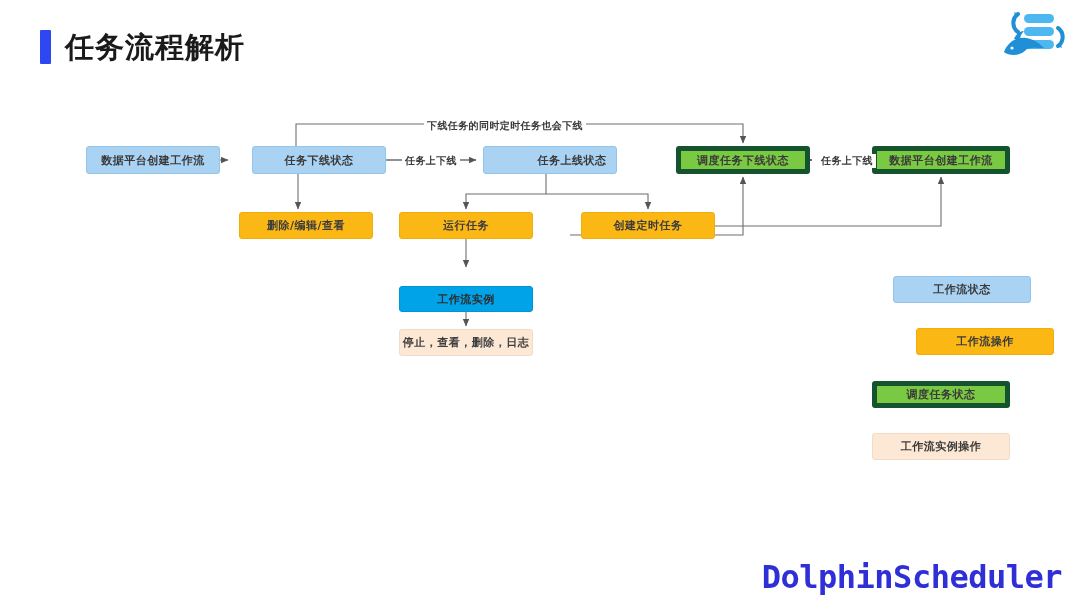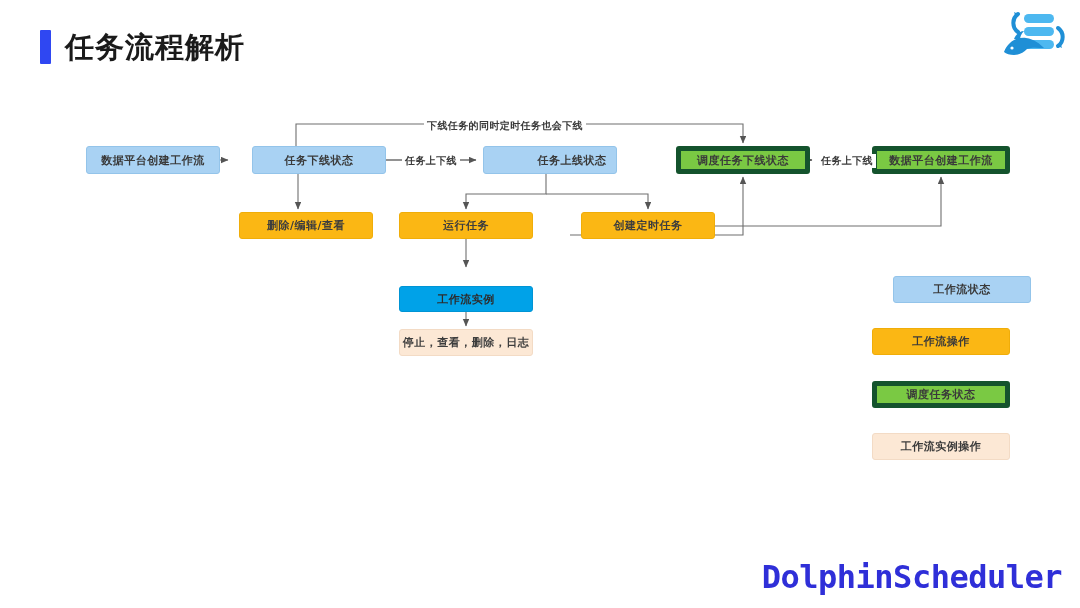--- a/index.html
+++ b/index.html
@@ -188,18 +188,18 @@
     <div class="node n-cream" style="left: 399px; top: 329px; width: 134px; height: 27px;">停止，查看，删除，日志</div>
   </div>
 <div id="edge-labels-layer">
     <div class="edge-label" style="left: 424px; top: 119px;">下线任务的同时定时任务也会下线</div>
     <div class="edge-label" style="left: 402px; top: 154px;">任务上下线</div>
     <div class="edge-label" style="left: 818px; top: 154px;">任务上下线</div>
   </div>
 
 <div id="legend-layer">
     <div class="legend-item n-blue" style="left: 872px; top: 276px; width: 138px; height: 27px; font-family: Liberation Mono, monospace;">工作流状态</div>
-    <div class="legend-item n-orange" style="left: 872px; top: 328px; width: 138px; height: 27px;">工作流操作</div>
+    <div class="legend-item n-orange" style="left: 916px; top: 328px; width: 138px; height: 27px;">工作流操作</div>
     <div class="legend-item n-green" style="left: 872px; top: 381px; width: 138px; height: 27px;">调度任务状态</div>
     <div class="legend-item n-cream" style="left: 872px; top: 433px; width: 138px; height: 27px;">工作流实例操作</div>
   </div>
 
 <div id="wordmark">DolphinScheduler</div>
 
 </body></html>

